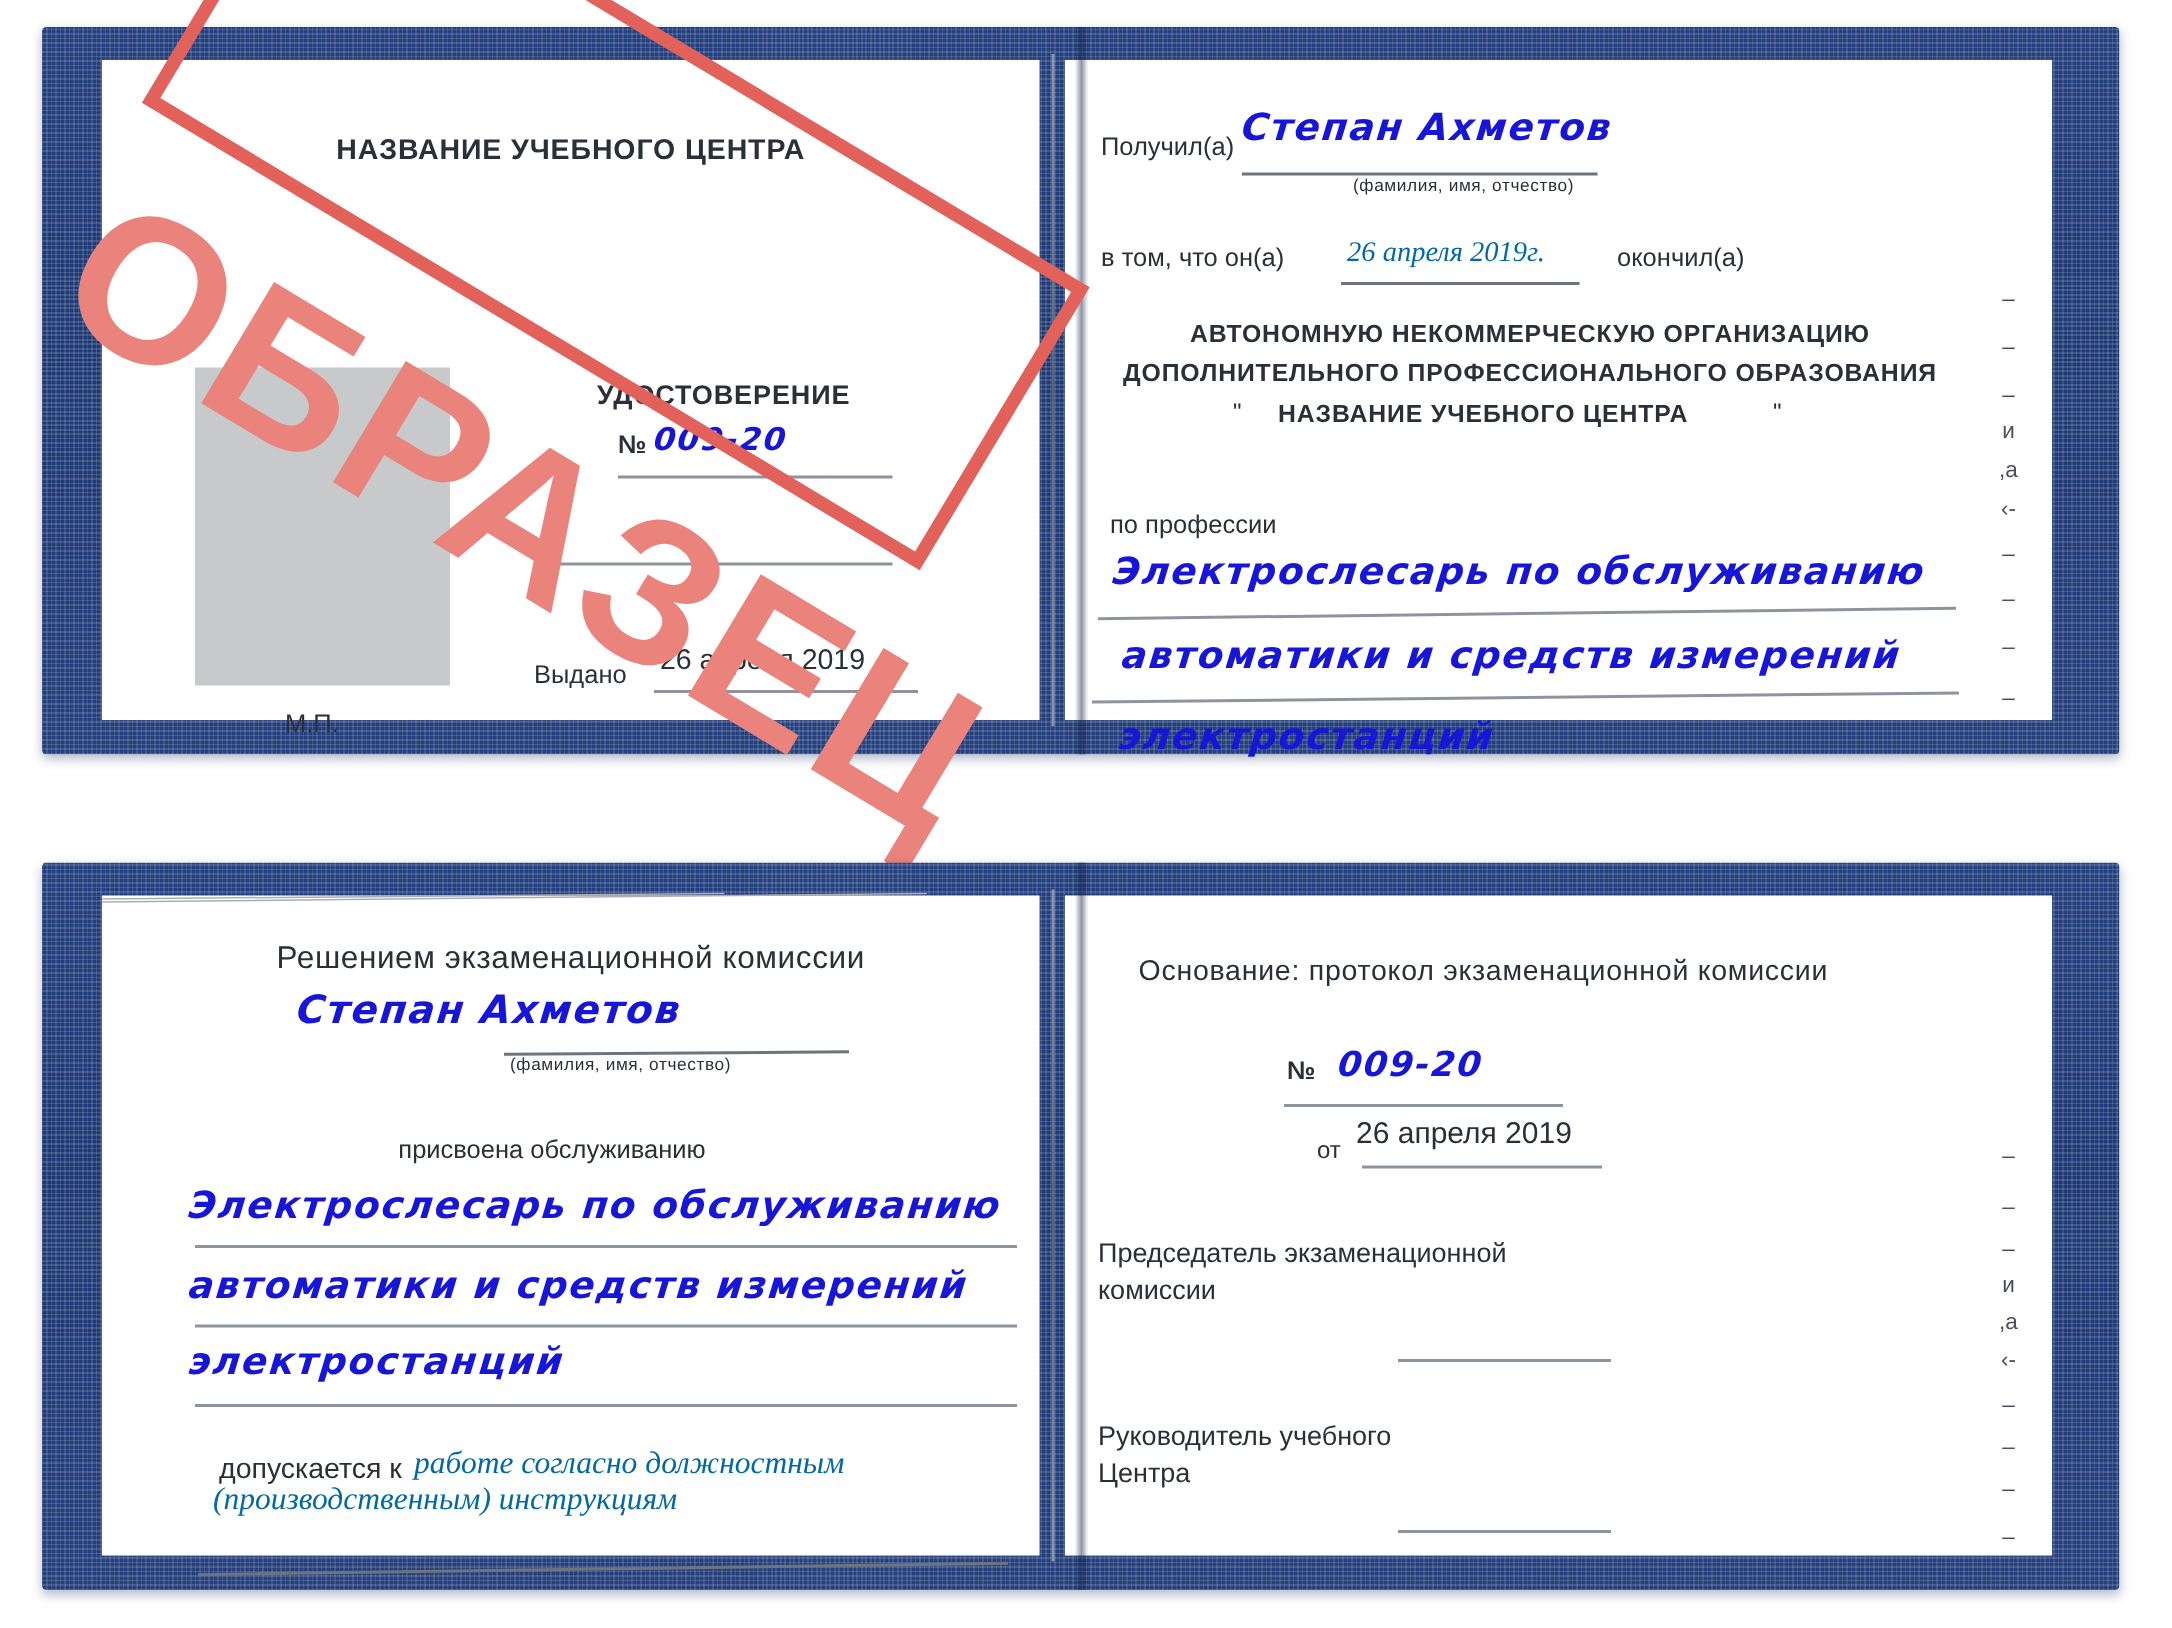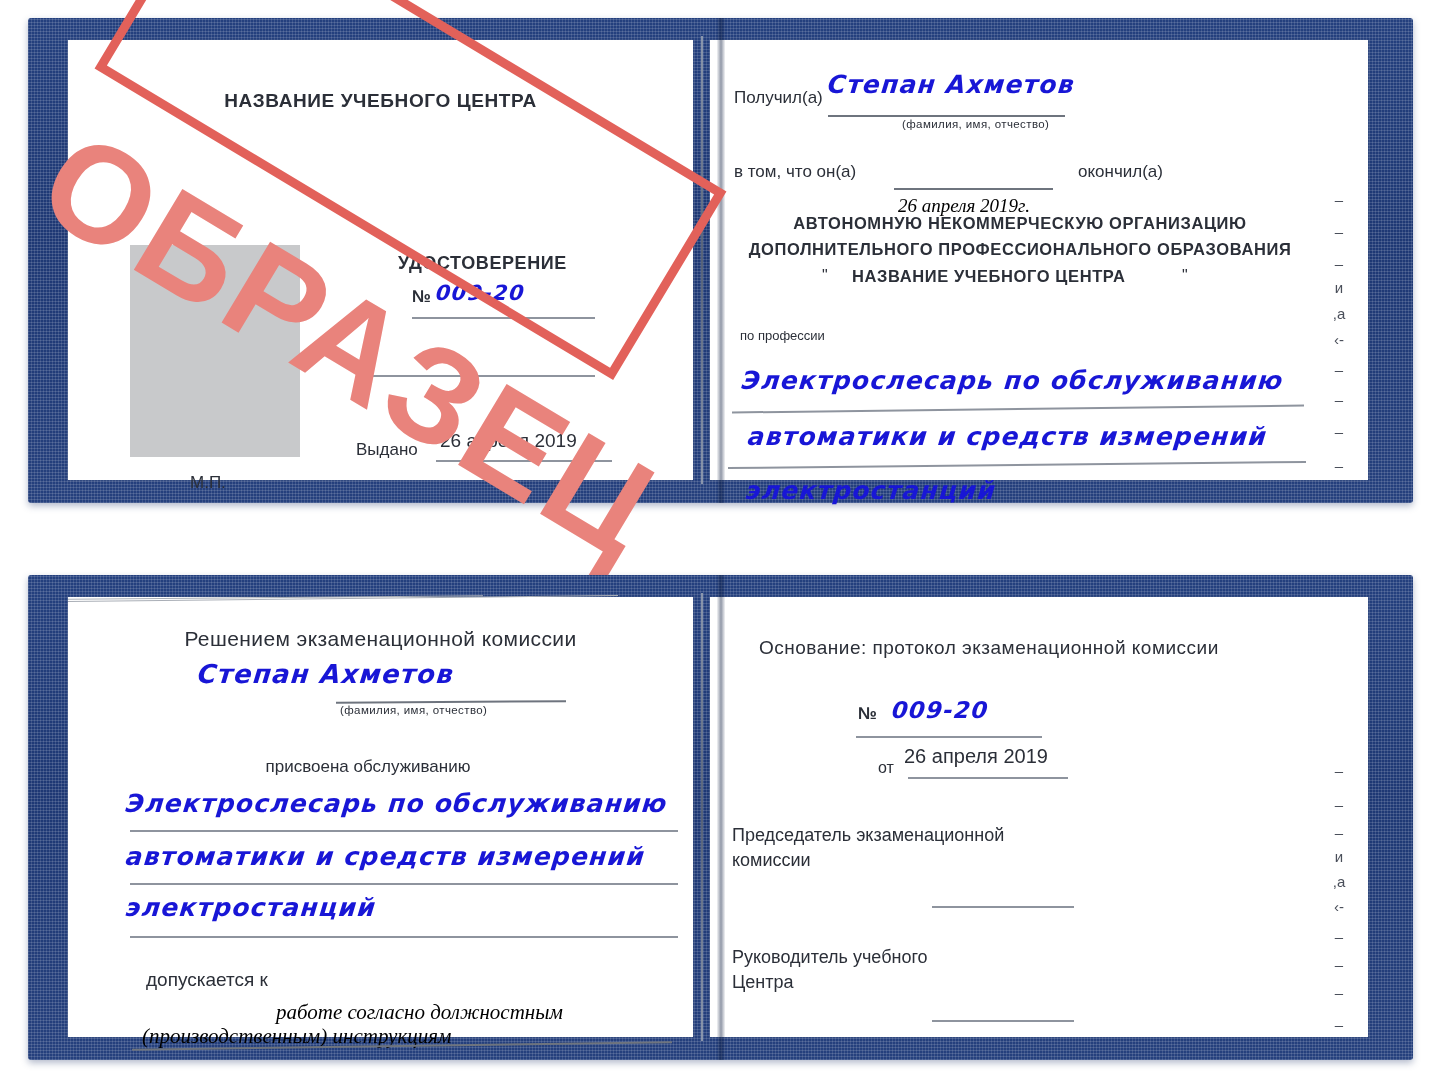--- a/index.html
+++ b/index.html
@@ -66,25 +66,24 @@
     font-family:"DejaVu Sans",sans-serif;
     font-style:italic;
     font-weight:600;
     letter-spacing:1.2px;
     white-space:nowrap;
     transform:skewX(-6deg);
   }
   
   .hw-ser{
     position:absolute;
-    color:#000000;
+    color:#0369a1;
     font-family:"Liberation Serif","DejaVu Serif",serif;
     font-style:italic;
     white-space:nowrap;
-    margin-top:37px;
   }
 
   
   .rule{position:absolute;background:#8e949e;height:1.6px;}
   .rule-dark{background:#6e747e;height:1.5px;}
   .rule-thin{background:#a9aeb6;height:1.3px;}
 
   
   .photo{
     position:absolute;background:#c8c9cb;
@@ -163,21 +162,21 @@
       <div class="hw-ser" style="left:188px;top:118px;font-size:19px;">26 апреля 2019г.</div>
       <div class="rule-dark rule" style="left:184px;top:148px;width:159px;"></div>
       <div class="t" style="left:368px;top:122px;font-size:17px;text-align:center;">окончил(а)</div>
 
       <div class="t caps t-center" style="left:0;top:174px;width:620px;font-size:16.5px;">АВТОНОМНУЮ НЕКОММЕРЧЕСКУЮ ОРГАНИЗАЦИЮ</div>
       <div class="t caps t-center" style="left:0;top:200px;width:620px;font-size:16.5px;">ДОПОЛНИТЕЛЬНОГО ПРОФЕССИОНАЛЬНОГО ОБРАЗОВАНИЯ</div>
       <div class="t" style="left:112px;top:227px;font-size:16px;">"</div>
       <div class="t caps" style="left:142px;top:227px;font-size:16.5px;">НАЗВАНИЕ УЧЕБНОГО ЦЕНТРА</div>
       <div class="t" style="left:472px;top:227px;font-size:16px;">"</div>
 
-      <div class="t" style="left:30px;top:288px;font-size:13px;">по профессии</div>
+      <div class="t" style="left:30px;top:300px;font-size:17px;">по профессии</div>
 
       <div class="hw" style="left:32px;top:326px;font-size:25px;">Электрослесарь по обслуживанию</div>
       <div class="rule" style="left:22px;top:368px;width:572px;transform:rotate(-0.7deg);"></div>
 
       <div class="hw" style="left:38px;top:382px;font-size:25px;">автоматики и средств измерений</div>
       <div class="rule" style="left:18px;top:424px;width:578px;transform:rotate(-0.6deg);"></div>
 
       <div class="hw" style="left:36px;top:436px;font-size:25px;">электростанций</div>
 
       <div class="edge-frag" style="left:618px;top:152px;">–</div>

